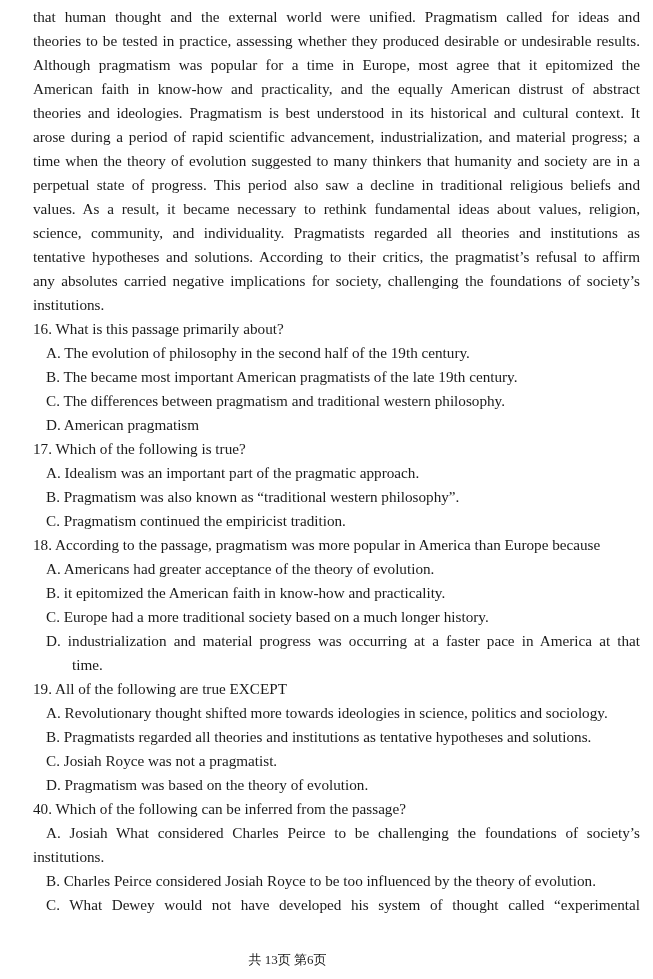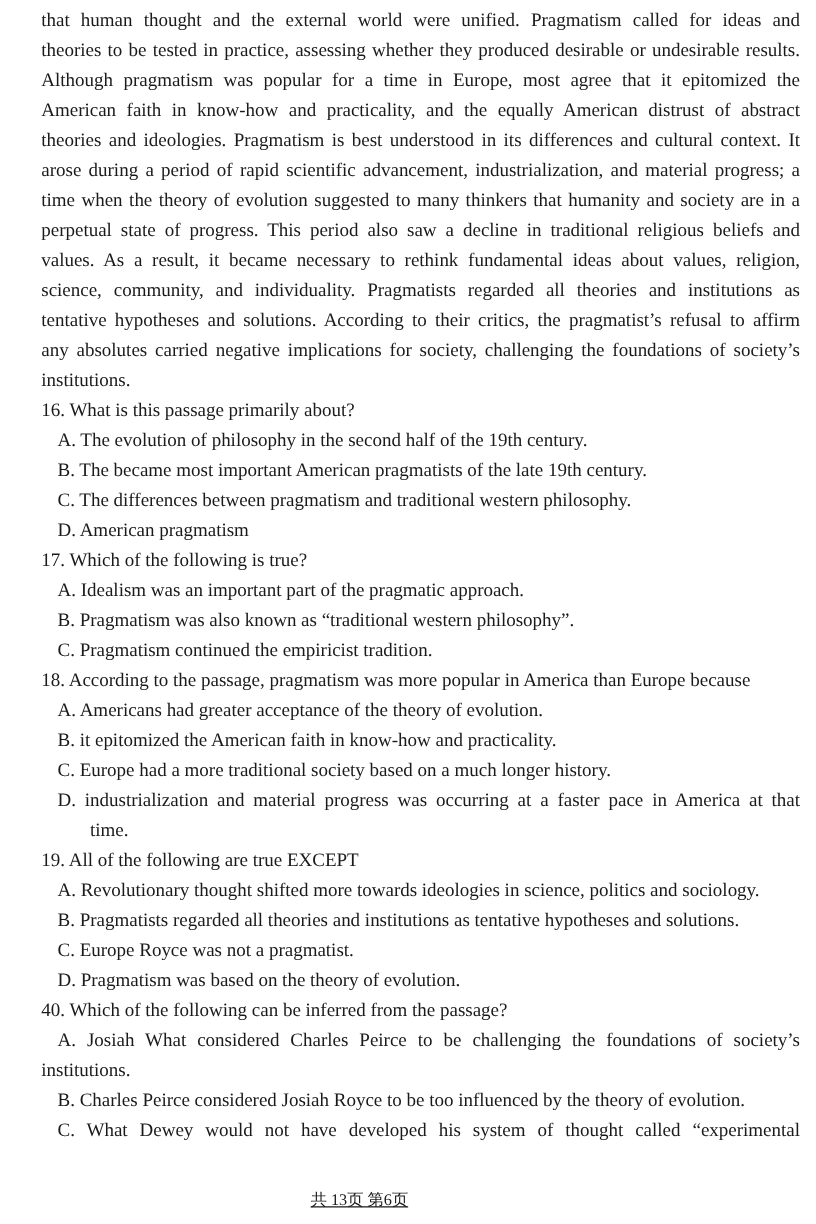--- a/index.html
+++ b/index.html
@@ -10,33 +10,33 @@
     font-size: 15.2px;
   }
   .page { position: absolute; left: 13px; top: 5px; width: 627px; }
   .line { height: 24px; line-height: 24px; white-space: nowrap; margin-left: 20px; }
   .just { text-align: justify; text-align-last: justify; white-space: normal; overflow: hidden; }
   .last { text-align: left; }
   .opt { padding-left: 13px; }
   .opt2 { padding-left: 39px; }
   .footer {
     position: absolute; left: 0; width: 575px; top: 952px; text-align: center;
-    font-size: 13px; line-height: 16px; text-decoration: underline;
+    font-size: 13px; line-height: 16px;
   }
 </style>
 </head>
 <body>
 
 <div class="page">
   <div>
     <div class="line just">that human thought and the external world were unified. Pragmatism called for ideas and</div>
     <div class="line just">theories to be tested in practice, assessing whether they produced desirable or undesirable results.</div>
     <div class="line just">Although pragmatism was popular for a time in Europe, most agree that it epitomized the</div>
     <div class="line just">American faith in know-how and practicality, and the equally American distrust of abstract</div>
-    <div class="line just">theories and ideologies. Pragmatism is best understood in its differences and cultural context. It</div>
+    <div class="line just">theories and ideologies. Pragmatism is best understood in its historical and cultural context. It</div>
     <div class="line just">arose during a period of rapid scientific advancement, industrialization, and material progress; a</div>
     <div class="line just">time when the theory of evolution suggested to many thinkers that humanity and society are in a</div>
     <div class="line just">perpetual state of progress. This period also saw a decline in traditional religious beliefs and</div>
     <div class="line just">values. As a result, it became necessary to rethink fundamental ideas about values, religion,</div>
     <div class="line just">science, community, and individuality. Pragmatists regarded all theories and institutions as</div>
     <div class="line just">tentative hypotheses and solutions. According to their critics, the pragmatist’s refusal to affirm</div>
     <div class="line just">any absolutes carried negative implications for society, challenging the foundations of society’s</div>
     <div class="line last">institutions.</div>
   </div>
 
@@ -61,21 +61,21 @@
     <div class="line opt">B. it epitomized the American faith in know-how and practicality.</div>
     <div class="line opt">C. Europe had a more traditional society based on a much longer history.</div>
     <div class="line opt just">D. industrialization and material progress was occurring at a faster pace in America at that</div>
     <div class="line opt2">time.</div>
   </div>
 
   <div>
     <div class="line">19. All of the following are true EXCEPT</div>
     <div class="line opt">A. Revolutionary thought shifted more towards ideologies in science, politics and sociology.</div>
     <div class="line opt">B. Pragmatists regarded all theories and institutions as tentative hypotheses and solutions.</div>
-    <div class="line opt">C. Europe Royce was not a pragmatist.</div>
+    <div class="line opt">C. Josiah Royce was not a pragmatist.</div>
     <div class="line opt">D. Pragmatism was based on the theory of evolution.</div>
   </div>
 
   <div>
     <div class="line">40. Which of the following can be inferred from the passage?</div>
     <div class="line opt just">A. Josiah What considered Charles Peirce to be challenging the foundations of society’s</div>
     <div class="line">institutions.</div>
     <div class="line opt">B. Charles Peirce considered Josiah Royce to be too influenced by the theory of evolution.</div>
     <div class="line opt just">C. What Dewey would not have developed his system of thought called “experimental</div>
   </div>

